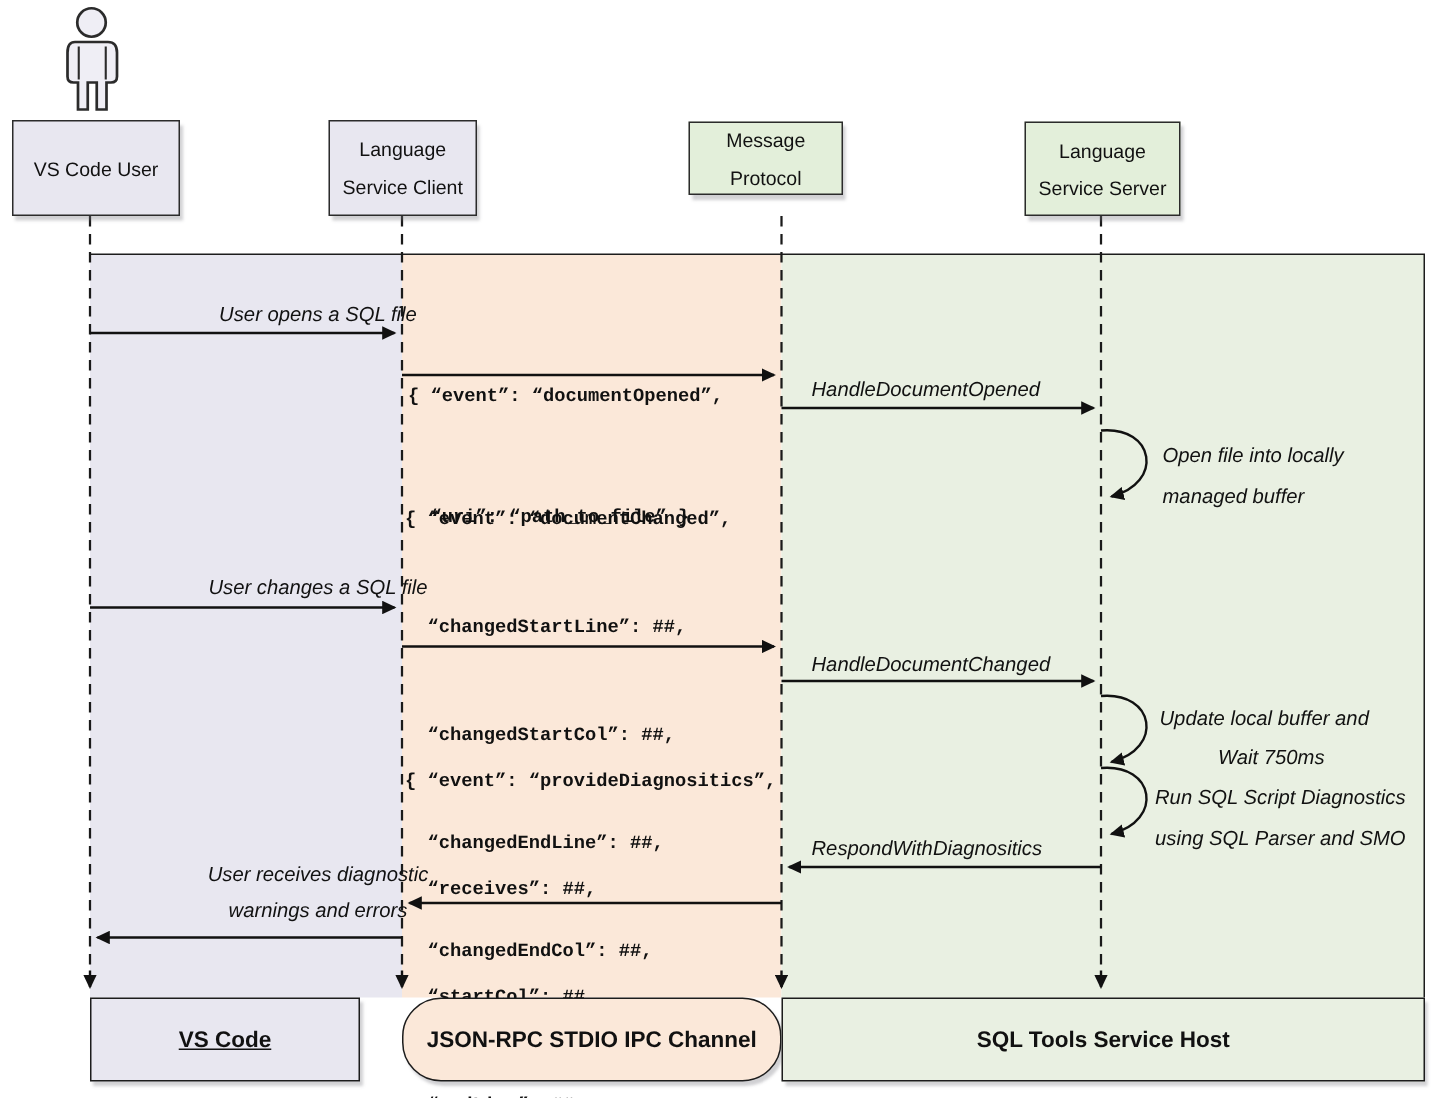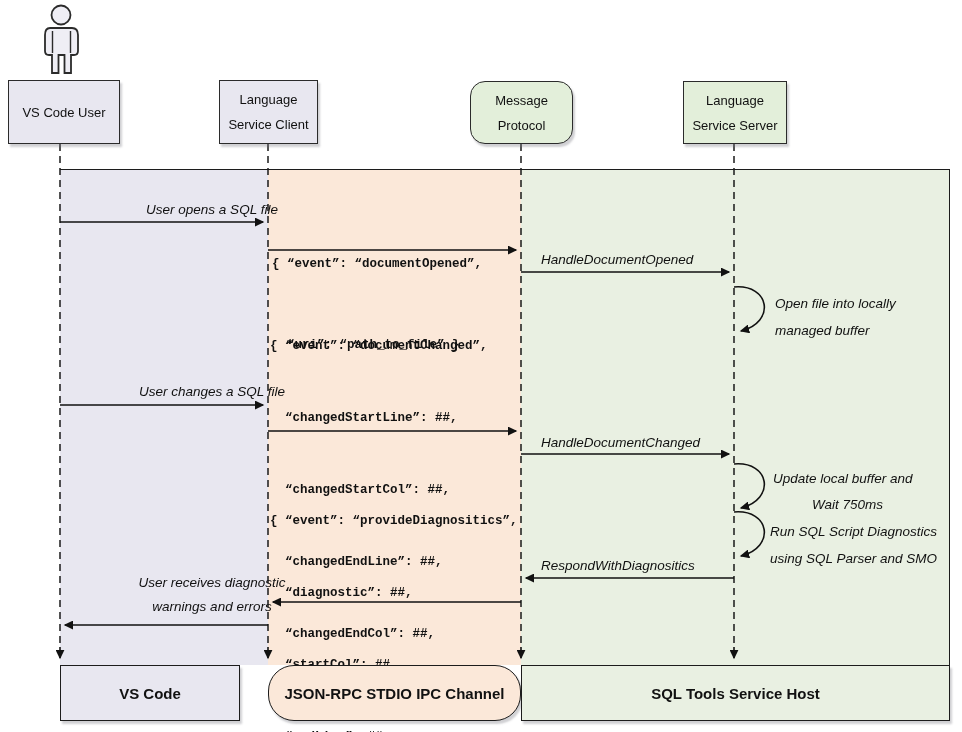--- a/index.html
+++ b/index.html
@@ -97,21 +97,21 @@
     </g>
   </svg>
 
   <div class="actor-box fill-lavender" style="left:8px;top:80px;width:112px;height:64px;">
     <span>VS Code User</span>
   </div>
   <div class="actor-box fill-lavender" style="left:219px;top:80px;width:99px;height:64px;">
     <span>Language</span>
     <span>Service Client</span>
   </div>
-  <div class="actor-box fill-green" style="left:470px;top:81px;width:103px;height:63px;border-radius:15px;">
+  <div class="actor-box fill-green" style="left:459px;top:81px;width:103px;height:49px;">
     <span>Message</span>
     <span>Protocol</span>
   </div>
   <div class="actor-box fill-green" style="left:683px;top:81px;width:104px;height:63px;">
     <span>Language</span>
     <span>Service Server</span>
   </div>
 
   <div class="lbl lbl-center" style="top:202px;">User opens a SQL file</div>
   <div class="lbl lbl-center" style="top:384px;">User changes a SQL file</div>
@@ -138,28 +138,28 @@
     <div>{ “event”: “documentChanged”,</div>
     <div>  “changedStartLine”: ##,</div>
     <div>  “changedStartCol”: ##,</div>
     <div>  “changedEndLine”: ##,</div>
     <div>  “changedEndCol”: ##,</div>
     <div>  “changedText”: “changed txt” }</div>
   </div>
 
   <div class="mono" style="left:270px;top:461px;">
     <div>{ “event”: “provideDiagnositics”,</div>
-    <div>  “diagnostic”: ##,</div>
+    <div>  “receives”: ##,</div>
     <div>  “startCol”: ##,</div>
     <div>  “endLine”: ##,</div>
     
     
   </div>
 
-  <div class="footer-box fill-lavender" style="left:60px;width:180px;">
+  <div class="footer-box fill-lavender" style="left:60px;width:180px;text-decoration:underline;">
     <span>VS Code</span>
   </div>
   <div class="footer-box" style="left:268px;width:253px;background:var(--peach,#fbe8d9);border-radius:26px;">
     <span>JSON-RPC STDIO IPC Channel</span>
   </div>
   <div class="footer-box" style="left:521px;width:429px;background:var(--green_band,#e9f0e2);">
     <span>SQL Tools Service Host</span>
   </div>
 
 </div>

